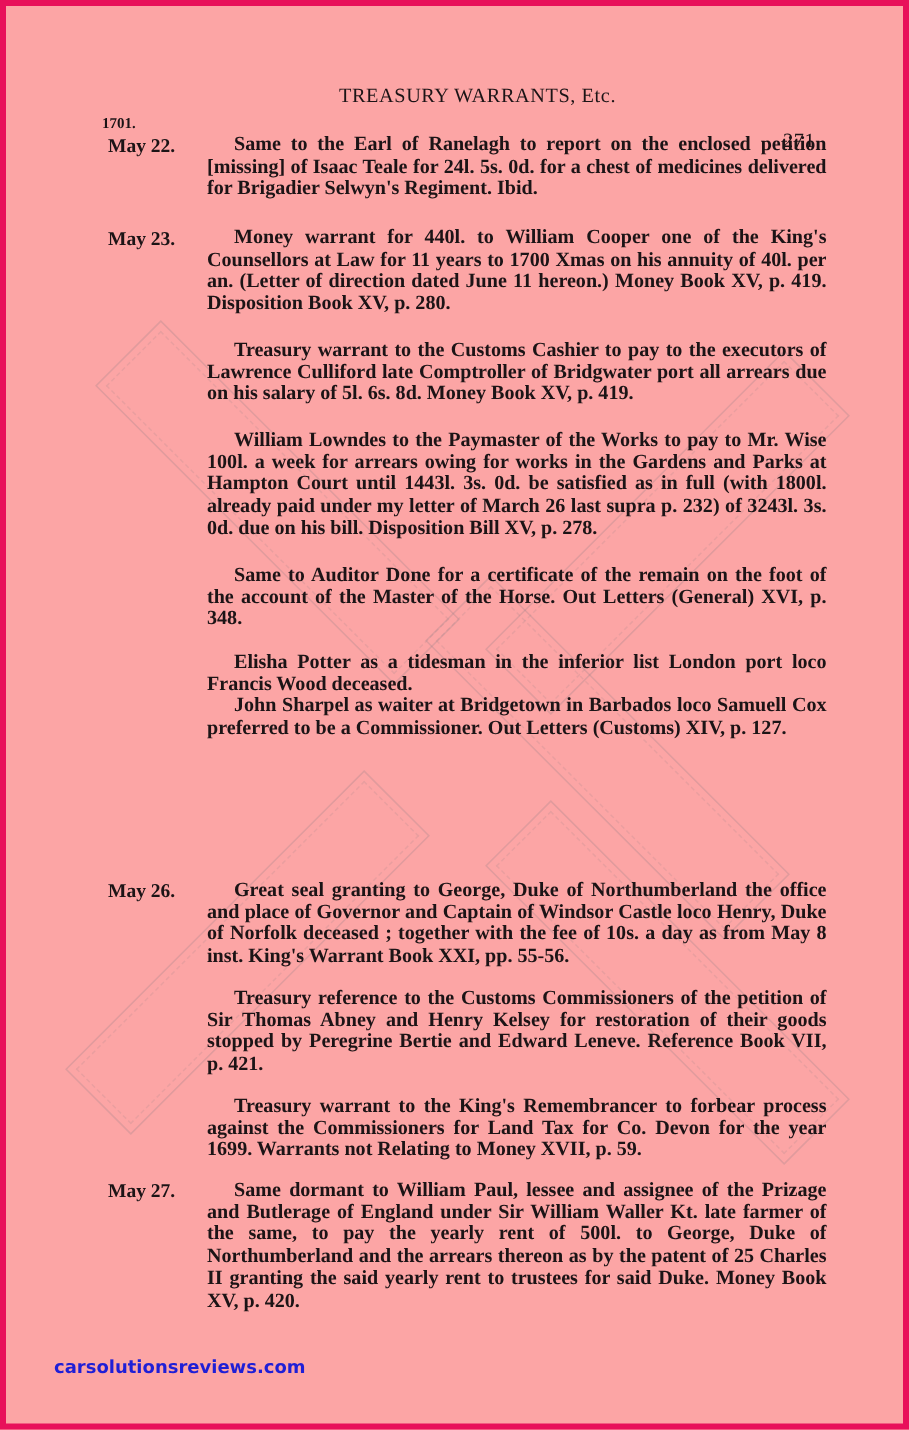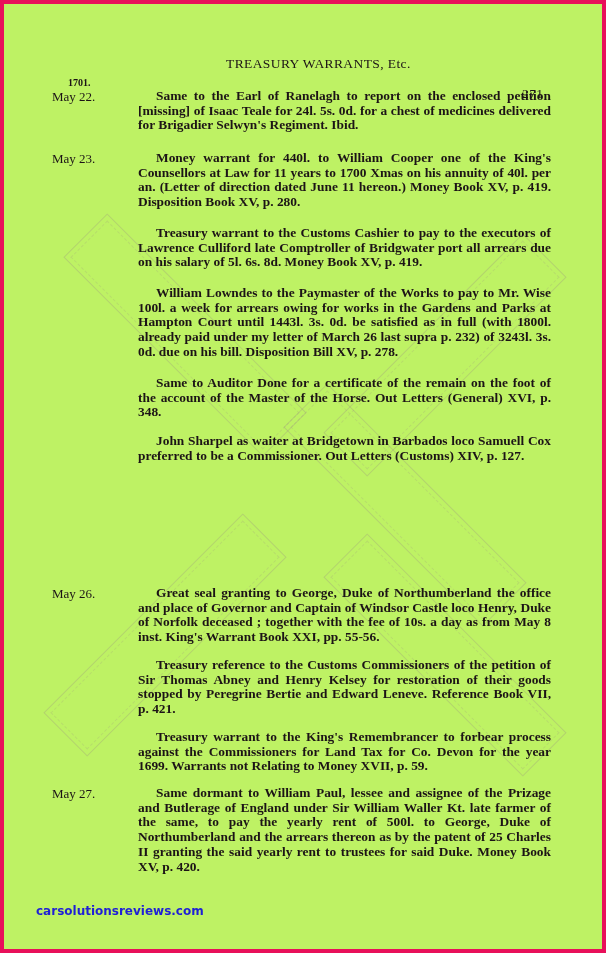--- a/index.html
+++ b/index.html
@@ -4,21 +4,21 @@
   <style>
     html, body { margin: 0; padding: 0; }
     body {
       width: 606px; height: 953px; overflow: hidden;
       background: #e8105a;
       font-family: "DejaVu Serif", "Liberation Serif", serif;
     }
     .page {
       position: absolute; left: 4px; top: 4px;
       width: 598px; height: 945px;
-      background: #bef264;
+      background: #fca5a5;
       overflow: hidden;
     }
     .watermarks { position: absolute; inset: 0; pointer-events: none; }
     .wm {
       position: absolute; width: 280px; height: 60px;
       border: 1px solid rgba(150,130,135,0.28);
       outline: 1px dashed rgba(150,130,135,0.18); outline-offset: -6px;
       transform: rotate(45deg);
     }
     .wm.r { transform: rotate(-45deg); }
@@ -31,22 +31,22 @@
     .header .pnum { position: absolute; left: 518px; margin-top: 30px; }
     .year {
       position: absolute; left: 64px; top: 73px;
       font-family: "Liberation Serif", serif; font-size: 10px; color: #1c1416; font-weight: bold;
     }
     .entry {
       position: absolute; left: 0; width: 598px;
       font-family: "Liberation Serif", serif; color: #1c1416;
     }
     .entry .date {
-      position: absolute; left: 48px; top: 0;
-      font-size: 13px; font-weight: normal; white-space: nowrap;
+      position: absolute; left: 68px; top: 0;
+      font-size: 13px; font-weight: bold; white-space: nowrap;
     }
     .entry .text {
       position: absolute; left: 134px; width: 413px;
       font-size: 13.4px; line-height: 14.7px; text-align: justify;
       text-indent: 18px; font-weight: bold;
     }
     .entry .text .sub { display: block; text-indent: 18px; }
     .site {
       position: absolute; left: 32px; top: 900px;
       font-family: "DejaVu Sans", sans-serif; font-size: 12px; font-weight: bold;
@@ -89,20 +89,21 @@
   <div class="entry" style="top:282px;">
     <div class="text">William Lowndes to the Paymaster of the Works to pay to Mr. Wise 100l. a week for arrears owing for works in the Gardens and Parks at Hampton Court until 1443l. 3s. 0d. be satisfied as in full (with 1800l. already paid under my letter of March 26 last supra p. 232) of 3243l. 3s. 0d. due on his bill. Disposition Bill XV, p. 278.</div>
   </div>
 
   <div class="entry" style="top:372px;">
     <div class="text">Same to Auditor Done for a certificate of the remain on the foot of the account of the Master of the Horse. Out Letters (General) XVI, p. 348.</div>
   </div>
 
   <div class="entry" style="top:430px;">
     <div class="text">
+      <span class="sub">Elisha Potter as a tidesman in the inferior list London port loco Francis Wood deceased.</span>
       <span class="sub">John Sharpel as waiter at Bridgetown in Barbados loco Samuell Cox preferred to be a Commissioner. Out Letters (Customs) XIV, p. 127.</span>
     </div>
   </div>
 
   <div class="entry" style="top:582px;">
     <span class="date">May 26.</span>
     <div class="text">Great seal granting to George, Duke of Northumberland the office and place of Governor and Captain of Windsor Castle loco Henry, Duke of Norfolk deceased ; together with the fee of 10s. a day as from May 8 inst. King's Warrant Book XXI, pp. 55-56.</div>
   </div>
 
   <div class="entry" style="top:654px;">

